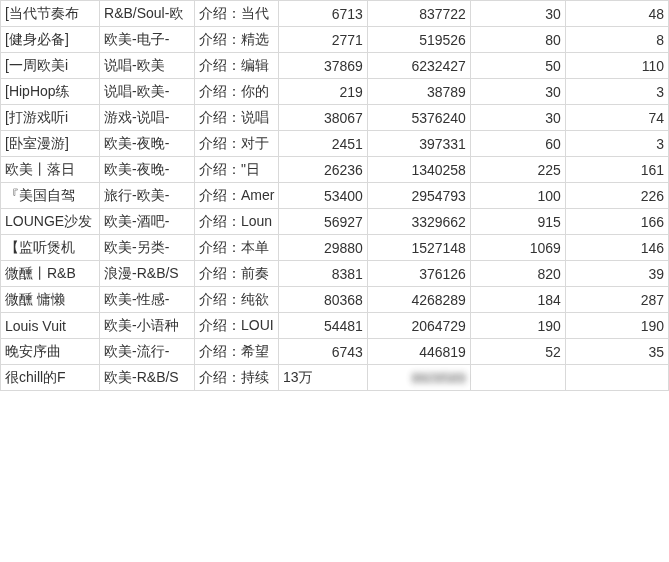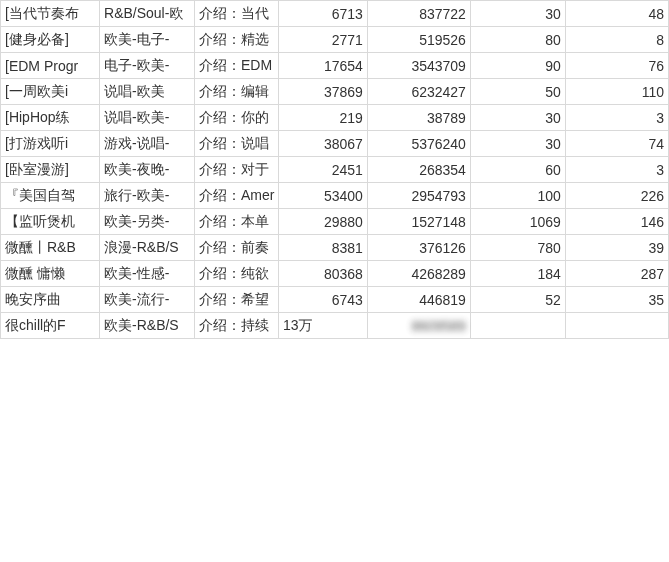--- a/index.html
+++ b/index.html
@@ -43,29 +43,20 @@
       <tr>
         <td class="txt">[健身必备]</td>
         <td class="txt">欧美-电子-</td>
         <td class="txt">介绍：精选</td>
         <td class="num">2771</td>
         <td class="num">519526</td>
         <td class="num">80</td>
         <td class="num">8</td>
       </tr>
       <tr>
-        <td class="txt">[EDM Progr</td>
-        <td class="txt">电子-欧美-</td>
-        <td class="txt">介绍：EDM</td>
-        <td class="num">17654</td>
-        <td class="num">3543709</td>
-        <td class="num">90</td>
-        <td class="num">76</td>
-      </tr>
-      <tr>
         <td class="txt">[一周欧美i</td>
         <td class="txt">说唱-欧美</td>
         <td class="txt">介绍：编辑</td>
         <td class="num">37869</td>
         <td class="num">6232427</td>
         <td class="num">50</td>
         <td class="num">110</td>
       </tr>
       <tr>
         <td class="txt">[HipHop练</td>
@@ -83,59 +74,86 @@
         <td class="num">38067</td>
         <td class="num">5376240</td>
         <td class="num">30</td>
         <td class="num">74</td>
       </tr>
       <tr>
         <td class="txt">[卧室漫游]</td>
         <td class="txt">欧美-夜晚-</td>
         <td class="txt">介绍：对于</td>
         <td class="num">2451</td>
-        <td class="num">268354</td>
+        <td class="num">397331</td>
         <td class="num">60</td>
         <td class="num">3</td>
+      </tr>
+      <tr>
+        <td class="txt">欧美丨落日</td>
+        <td class="txt">欧美-夜晚-</td>
+        <td class="txt">介绍："日</td>
+        <td class="num">26236</td>
+        <td class="num">1340258</td>
+        <td class="num">225</td>
+        <td class="num">161</td>
       </tr>
       <tr>
         <td class="txt">『美国自驾</td>
         <td class="txt">旅行-欧美-</td>
         <td class="txt">介绍：Amer</td>
         <td class="num">53400</td>
         <td class="num">2954793</td>
         <td class="num">100</td>
         <td class="num">226</td>
+      </tr>
+      <tr>
+        <td class="txt">LOUNGE沙发</td>
+        <td class="txt">欧美-酒吧-</td>
+        <td class="txt">介绍：Loun</td>
+        <td class="num">56927</td>
+        <td class="num">3329662</td>
+        <td class="num">915</td>
+        <td class="num">166</td>
       </tr>
       <tr>
         <td class="txt">【监听煲机</td>
         <td class="txt">欧美-另类-</td>
         <td class="txt">介绍：本单</td>
         <td class="num">29880</td>
         <td class="num">1527148</td>
         <td class="num">1069</td>
         <td class="num">146</td>
       </tr>
       <tr>
         <td class="txt">微醺丨R&amp;B</td>
         <td class="txt">浪漫-R&amp;B/S</td>
         <td class="txt">介绍：前奏</td>
         <td class="num">8381</td>
         <td class="num">376126</td>
-        <td class="num">780</td>
+        <td class="num">820</td>
         <td class="num">39</td>
       </tr>
       <tr>
         <td class="txt">微醺 慵懒</td>
         <td class="txt">欧美-性感-</td>
         <td class="txt">介绍：纯欲</td>
         <td class="num">80368</td>
         <td class="num">4268289</td>
         <td class="num">184</td>
         <td class="num">287</td>
+      </tr>
+      <tr>
+        <td class="txt">Louis Vuit</td>
+        <td class="txt">欧美-小语种</td>
+        <td class="txt">介绍：LOUI</td>
+        <td class="num">54481</td>
+        <td class="num">2064729</td>
+        <td class="num">190</td>
+        <td class="num">190</td>
       </tr>
       <tr>
         <td class="txt">晚安序曲</td>
         <td class="txt">欧美-流行-</td>
         <td class="txt">介绍：希望</td>
         <td class="num">6743</td>
         <td class="num">446819</td>
         <td class="num">52</td>
         <td class="num">35</td>
       </tr>

